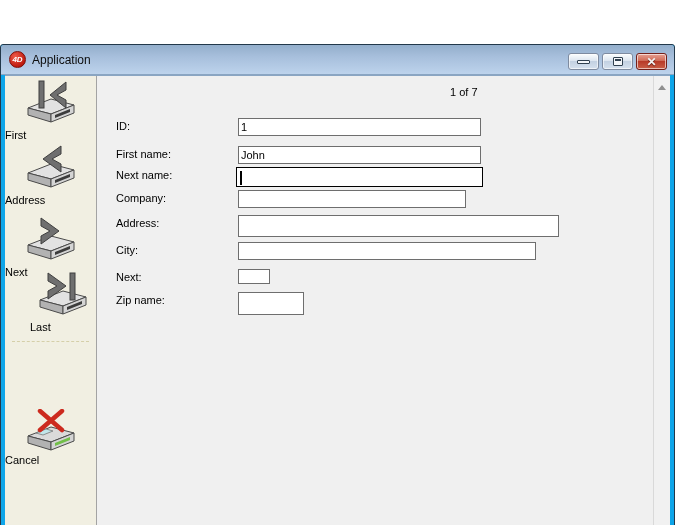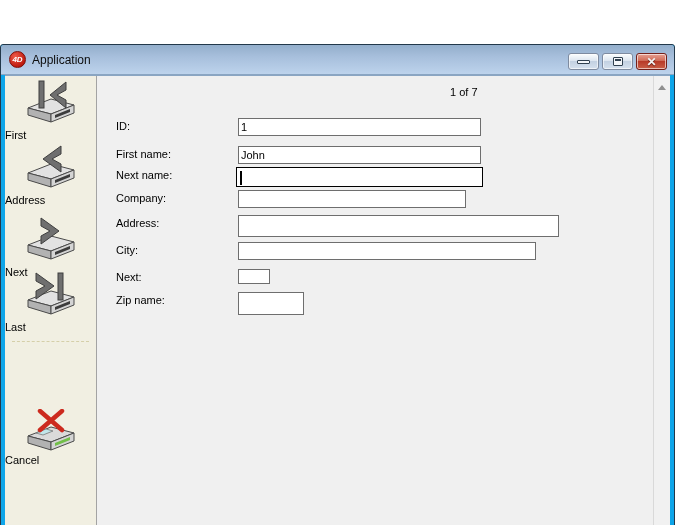--- a/index.html
+++ b/index.html
@@ -157,21 +157,21 @@
         <svg width="52" height="50" viewBox="0 0 52 50">
           <polygon points="3,30 26,21 49,27 26,36" fill="#e2e2e2" stroke="#4a4a4a" stroke-width="1"></polygon>
           <polygon points="3,30 3,37 26,44 26,36" fill="#b2b2b2" stroke="#4a4a4a" stroke-width="1"></polygon>
           <polygon points="26,36 26,44 49,35 49,27" fill="#d4d4d4" stroke="#4a4a4a" stroke-width="1"></polygon>
           <polygon points="30,37 45,31 45,34 30,40" fill="#3c3c3c"></polygon>
           <polygon points="16,3 34,16 16,29 16,21 25,16 16,11" fill="#6f6f6f" stroke="#3f3f3f"></polygon>
         </svg>
         <span class="nlabel">Next</span>
       </div>
 
-      <div class="navbtn" style="top:194px;">
+      <div class="navbtn" style="top:194px;padding-left:25px;">
         <svg width="52" height="50" viewBox="0 0 52 50">
           <polygon points="3,30 26,21 49,27 26,36" fill="#e2e2e2" stroke="#4a4a4a" stroke-width="1"></polygon>
           <polygon points="3,30 3,37 26,44 26,36" fill="#b2b2b2" stroke="#4a4a4a" stroke-width="1"></polygon>
           <polygon points="26,36 26,44 49,35 49,27" fill="#d4d4d4" stroke="#4a4a4a" stroke-width="1"></polygon>
           <polygon points="30,37 45,31 45,34 30,40" fill="#3c3c3c"></polygon>
           <polygon points="11,3 29,16 11,29 11,21 20,16 11,11" fill="#6f6f6f" stroke="#3f3f3f"></polygon>
           <rect x="33" y="3" width="5" height="27" fill="#6f6f6f" stroke="#3f3f3f"></rect>
         </svg>
         <span class="nlabel">Last</span>
       </div>

